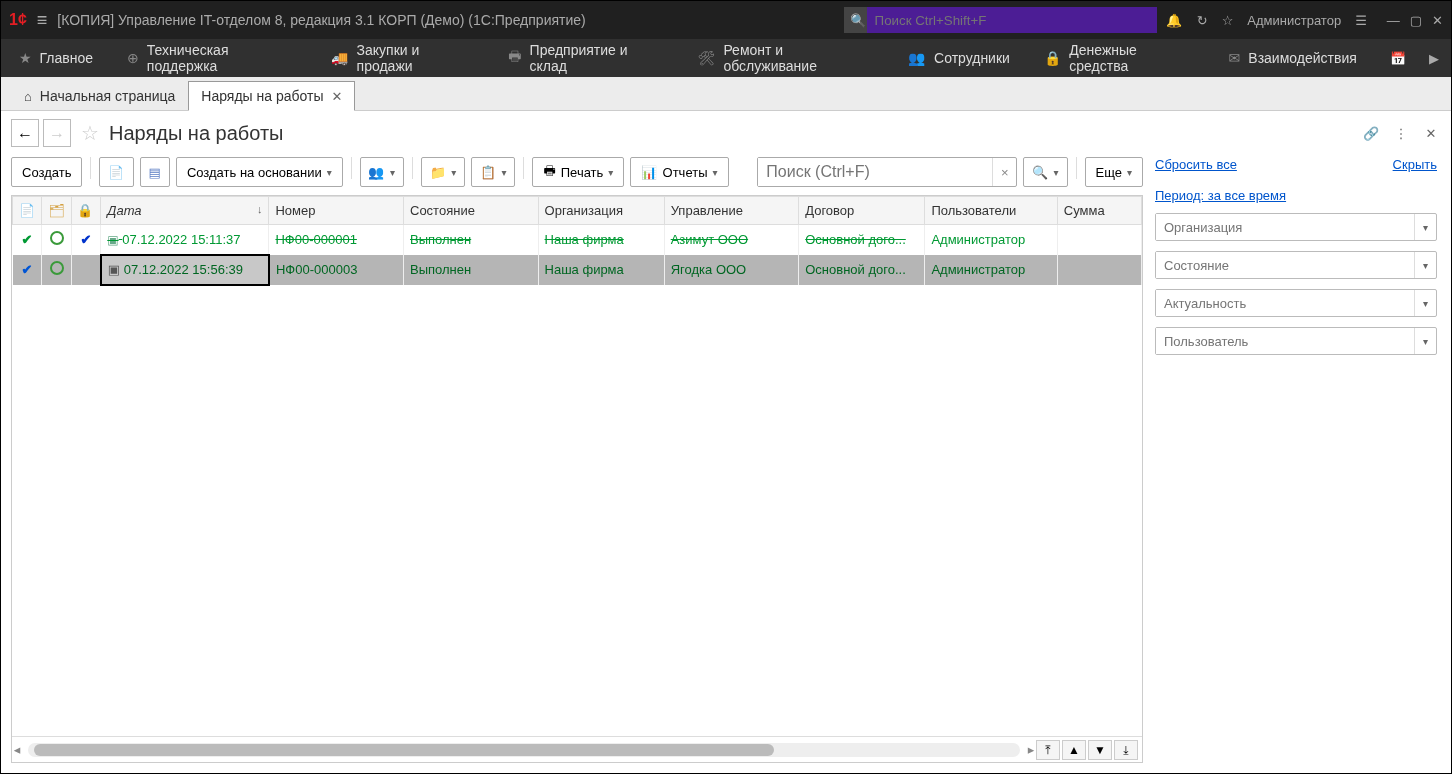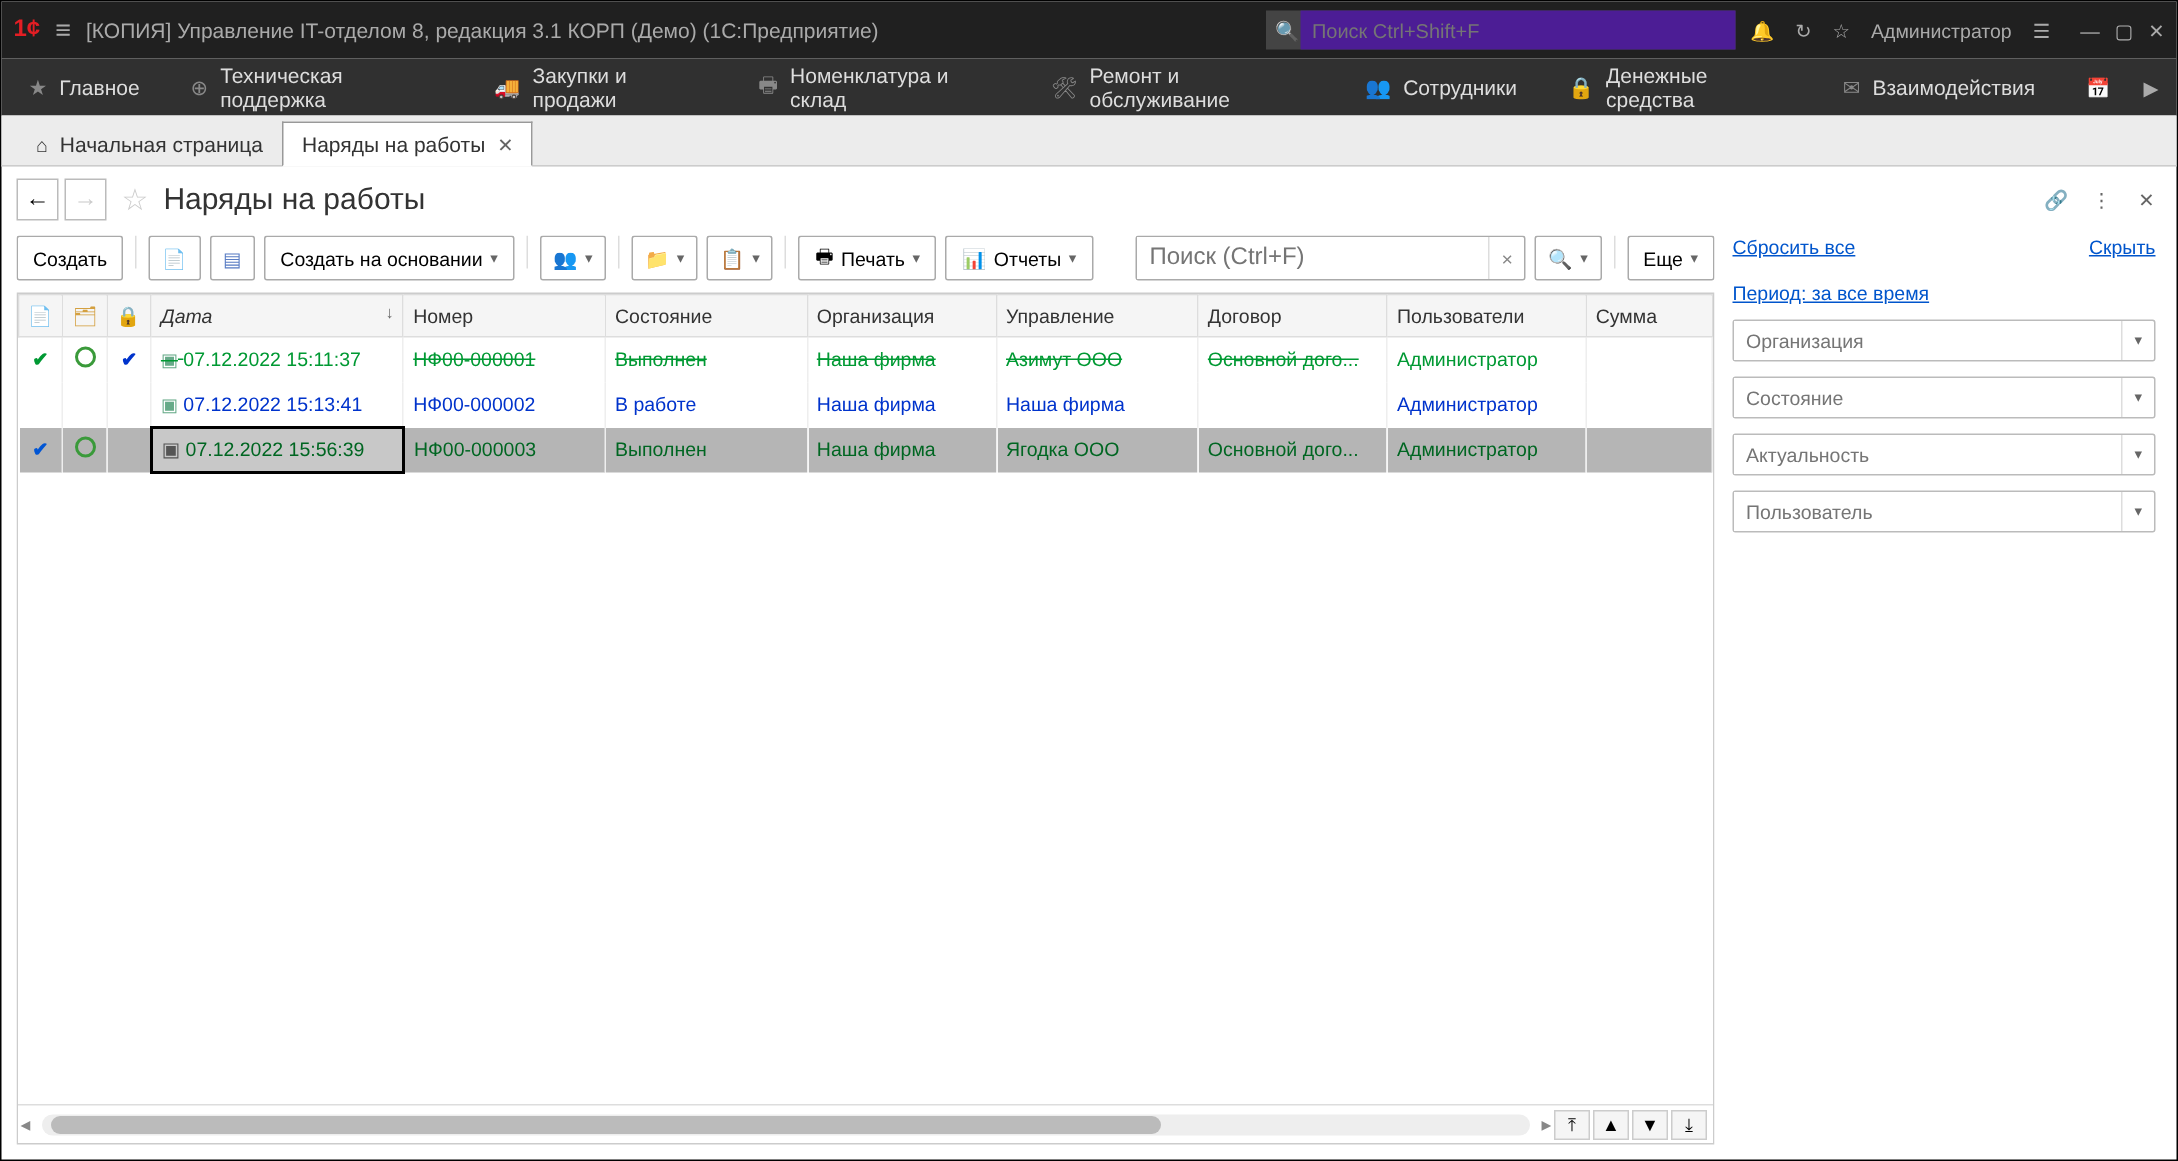--- a/index.html
+++ b/index.html
@@ -135,21 +135,21 @@
     <div class="nav-item">
         <span class="nav-icon">⊕</span>
         <span>Техническая поддержка</span>
       </div>
     <div class="nav-item">
         <span class="nav-icon">🚚</span>
         <span>Закупки и продажи</span>
       </div>
     <div class="nav-item">
         <span class="nav-icon">🖶</span>
-        <span>Номенклатура и склад</span>
+        <span>Предприятие и склад</span>
       </div>
     <div class="nav-item">
         <span class="nav-icon">🛠</span>
         <span>Ремонт и обслуживание</span>
       </div>
     <div class="nav-item">
         <span class="nav-icon">👥</span>
         <span>Сотрудники</span>
       </div>
     <div class="nav-item">
@@ -275,33 +275,20 @@
                 <td class="nodecor" style="text-align:center;"><span class="check-blue">✔</span></td>
                 <td><span class="doc-ico nodecor" style="text-decoration:none;">▣</span> <span class="cell-datetime">07.12.2022 15:11:37</span></td>
                 <td>НФ00-000001</td>
                 <td>Выполнен</td>
                 <td>Наша фирма</td>
                 <td>Азимут ООО</td>
                 <td>Основной дого...</td>
                 <td class="nodecor">Администратор</td>
                 <td></td>
               </tr>
-              <tr class="data-row row-inwork">
-                <td></td>
-                  <td></td>
-                  <td></td>
-                <td><span class="doc-ico" style="color:#6a8;">▣</span> <span>07.12.2022 15:13:41</span></td>
-                <td>НФ00-000002</td>
-                <td>В работе</td>
-                <td>Наша фирма</td>
-                <td>Наша фирма</td>
-                <td></td>
-                <td>Администратор</td>
-                <td></td>
-              </tr>
               <tr class="data-row row-selected">
                 <td style="text-align:center;"><span style="color:#0055d4;font-weight:bold;">✔</span></td>
                 <td style="text-align:center;"><span class="circle-green"></span></td>
                 <td></td>
                 <td class="selected-cell"><span style="color:#555;">▣</span> <span>07.12.2022 15:56:39</span></td>
                 <td>НФ00-000003</td>
                 <td>Выполнен</td>
                 <td>Наша фирма</td>
                 <td>Ягодка ООО</td>
                 <td>Основной дого...</td>

